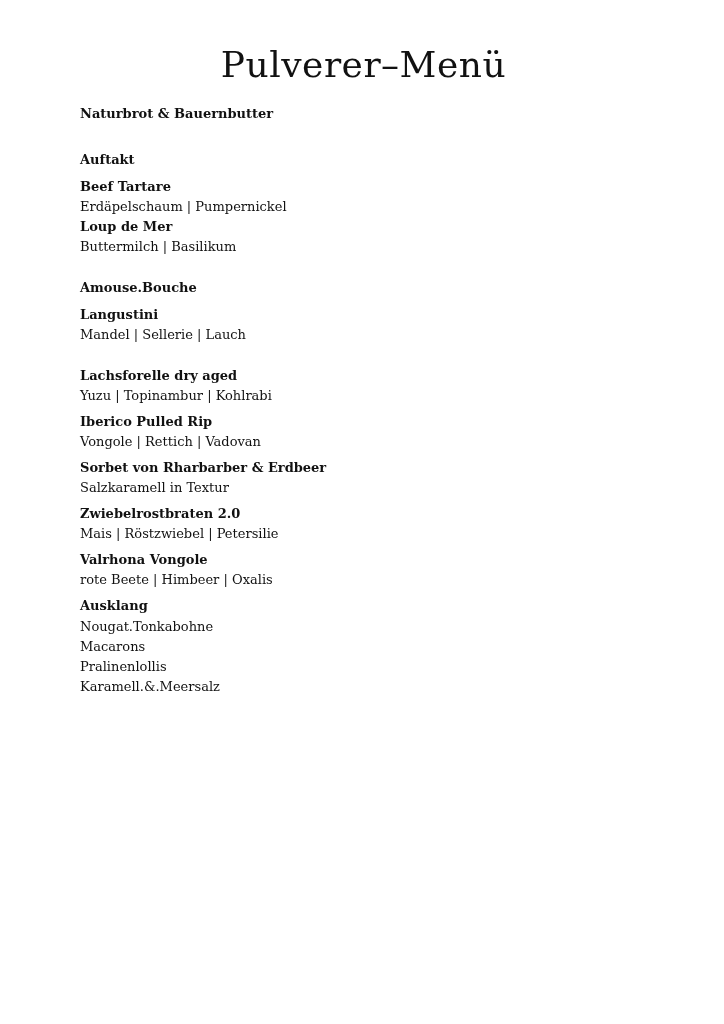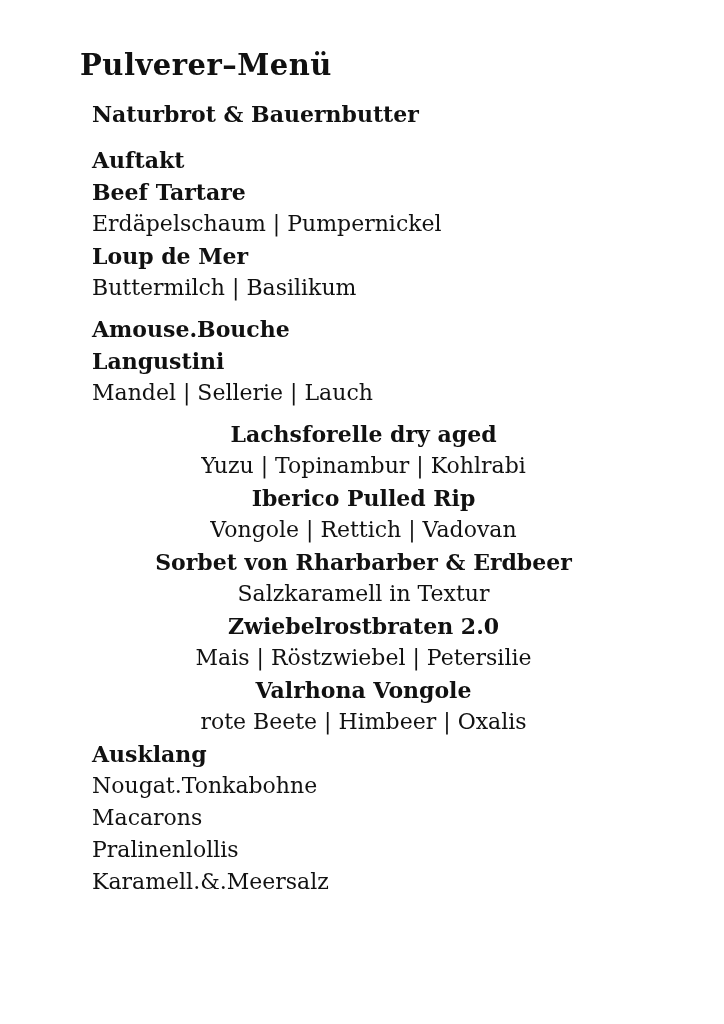--- a/index.html
+++ b/index.html
@@ -14,49 +14,49 @@
     margin: 0 auto;
     background: #ffffff;
     box-sizing: border-box;
     padding: 46px 77px 40px 80px;
     font-family: "DejaVu Serif", "Liberation Serif", serif;
     color: #111111;
     overflow: hidden;
   }
   .title {
     margin: 0 0 20px 0;
-    font-size: 29px;
+    font-size: 36px;
     line-height: 38px;
-    font-weight: bold;
-    text-align: left;
+    font-weight: normal;
+    text-align: center;
     letter-spacing: 0.5px;
   }
   p {
-    margin: 12px;
-    font-size: 22px;
+    margin: 0;
+    font-size: 13px;
     line-height: 20px;
   }
   .bold {
     font-weight: bold;
   }
   .intro {
     margin-bottom: 26px;
   }
   .section {
     margin-bottom: 21px;
   }
   .section-heading {
     font-weight: bold;
     margin-bottom: 7px;
   }
   .course-name {
     font-weight: bold;
   }
   .right-column {
-    text-align: center;
+    text-align: left;
     margin-top: 20px;
     margin-bottom: 5px;
   }
   .right-column .course {
     margin-bottom: 6px;
   }
   .closing-section {
     margin-top: 0;
   }
   .closing-section .section-heading {

